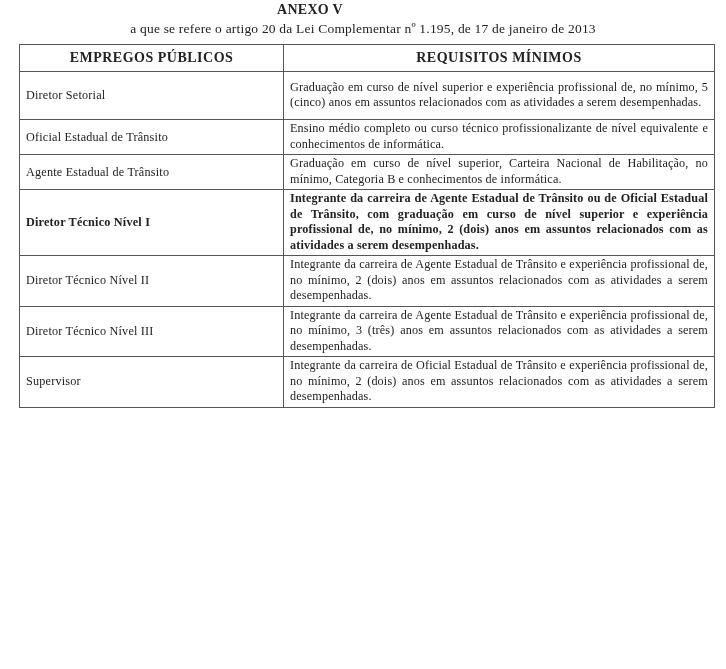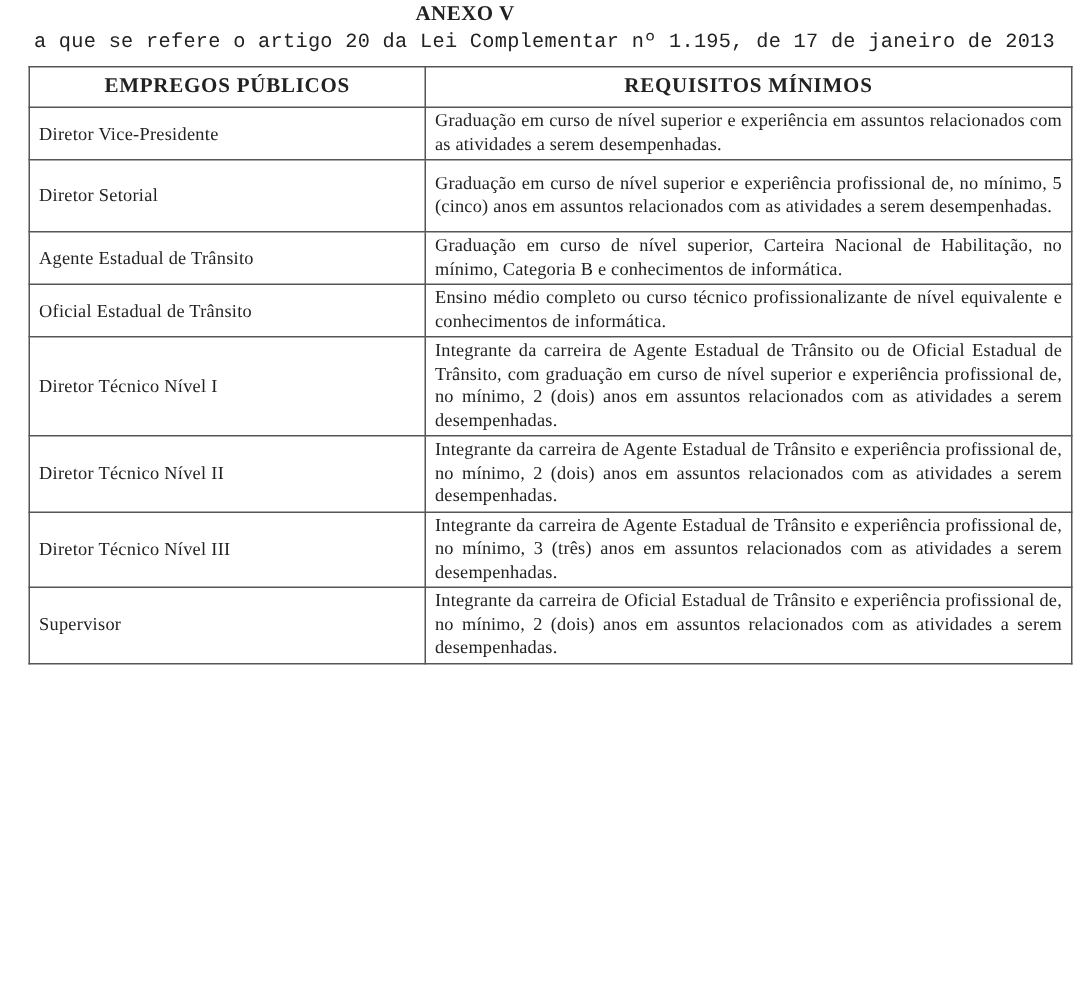--- a/index.html
+++ b/index.html
@@ -1,68 +1,64 @@
 <!DOCTYPE html>
 <html><head>
 <meta charset="utf-8">
 <style>
   html, body { margin: 0; padding: 0; background: #ffffff; }
   body { width: 726px; height: 669px; position: relative; overflow: hidden;
          font-family: "Liberation Serif", "DejaVu Serif", serif; color: #222; }
   .title { position: absolute; left: 0; width: 620px; top: 2px; text-align: center;
            font-weight: bold; font-size: 14px; letter-spacing: 0.3px; }
   .subtitle { position: absolute; left: 0; width: 726px; top: 21px; text-align: center;
-              font-size: 13.5px; letter-spacing: 0.2px; font-family: Liberation Mono, monospace; }
+              font-size: 13.5px; letter-spacing: 0.2px; }
   table { position: absolute; left: 19px; top: 44px; width: 695px;
           border-collapse: collapse; table-layout: fixed; }
   td, th { border: 1.5px solid #555; vertical-align: middle; padding: 0 6px; }
   col.c1 { width: 264px; }
   col.c2 { width: 431px; }
   th { height: 26px; font-size: 14px; font-weight: bold; letter-spacing: 0.5px;
        text-align: center; padding: 0; }
   td.cargo { font-size: 12.2px; letter-spacing: 0.2px; }
   td.req { font-size: 12.2px; line-height: 15.5px; text-align: justify;
            letter-spacing: 0.15px; padding: 1px 6px 2px 6px; }
   tr.h2 td { height: 31px; }
   tr.h3 td { height: 44px; }
-  tr.h4 td { height: 58px; }
+  tr.h4 td { height: 58px; font-weight: bold; }
 </style>
 </head>
 <body>
 
 <div class="title">ANEXO V</div>
 <div class="subtitle">a que se refere o artigo 20 da Lei Complementar nº 1.195, de 17 de janeiro de 2013</div>
 
 <table>
   <colgroup>
       <col class="c1">
       <col class="c2">
     </colgroup>
   <thead>
     <tr>
       <th>EMPREGOS PÚBLICOS</th>
       <th>REQUISITOS MÍNIMOS</th>
     </tr>
   </thead>
   <tbody>
-    <tr class="h2">
-      <td class="cargo">Diretor Vice-Presidente</td>
-      <td class="req">Graduação em curso de nível superior e experiência em assuntos relacionados com as atividades a serem desempenhadas.</td>
-    </tr>
     <tr class="h3">
       <td class="cargo">Diretor Setorial</td>
       <td class="req">Graduação em curso de nível superior e experiência profissional de, no mínimo, 5 (cinco) anos em assuntos relacionados com as atividades a serem desempenhadas.</td>
     </tr>
     <tr class="h2">
+      <td class="cargo">Oficial Estadual de Trânsito</td>
+      <td class="req">Ensino médio completo ou curso técnico profissionalizante de nível equivalente e conhecimentos de informática.</td>
+    </tr>
+    <tr class="h2">
       <td class="cargo">Agente Estadual de Trânsito</td>
       <td class="req">Graduação em curso de nível superior, Carteira Nacional de Habilitação, no mínimo, Categoria B e conhecimentos de informática.</td>
-    </tr>
-    <tr class="h2">
-      <td class="cargo">Oficial Estadual de Trânsito</td>
-      <td class="req">Ensino médio completo ou curso técnico profissionalizante de nível equivalente e conhecimentos de informática.</td>
     </tr>
     <tr class="h4">
       <td class="cargo">Diretor Técnico Nível I</td>
       <td class="req">Integrante da carreira de Agente Estadual de Trânsito ou de Oficial Estadual de Trânsito, com graduação em curso de nível superior e experiência profissional de, no mínimo, 2 (dois) anos em assuntos relacionados com as atividades a serem desempenhadas.</td>
     </tr>
     <tr class="h3">
       <td class="cargo">Diretor Técnico Nível II</td>
       <td class="req">Integrante da carreira de Agente Estadual de Trânsito e experiência profissional de, no mínimo, 2 (dois) anos em assuntos relacionados com as atividades a serem desempenhadas.</td>
     </tr>
     <tr class="h3">

